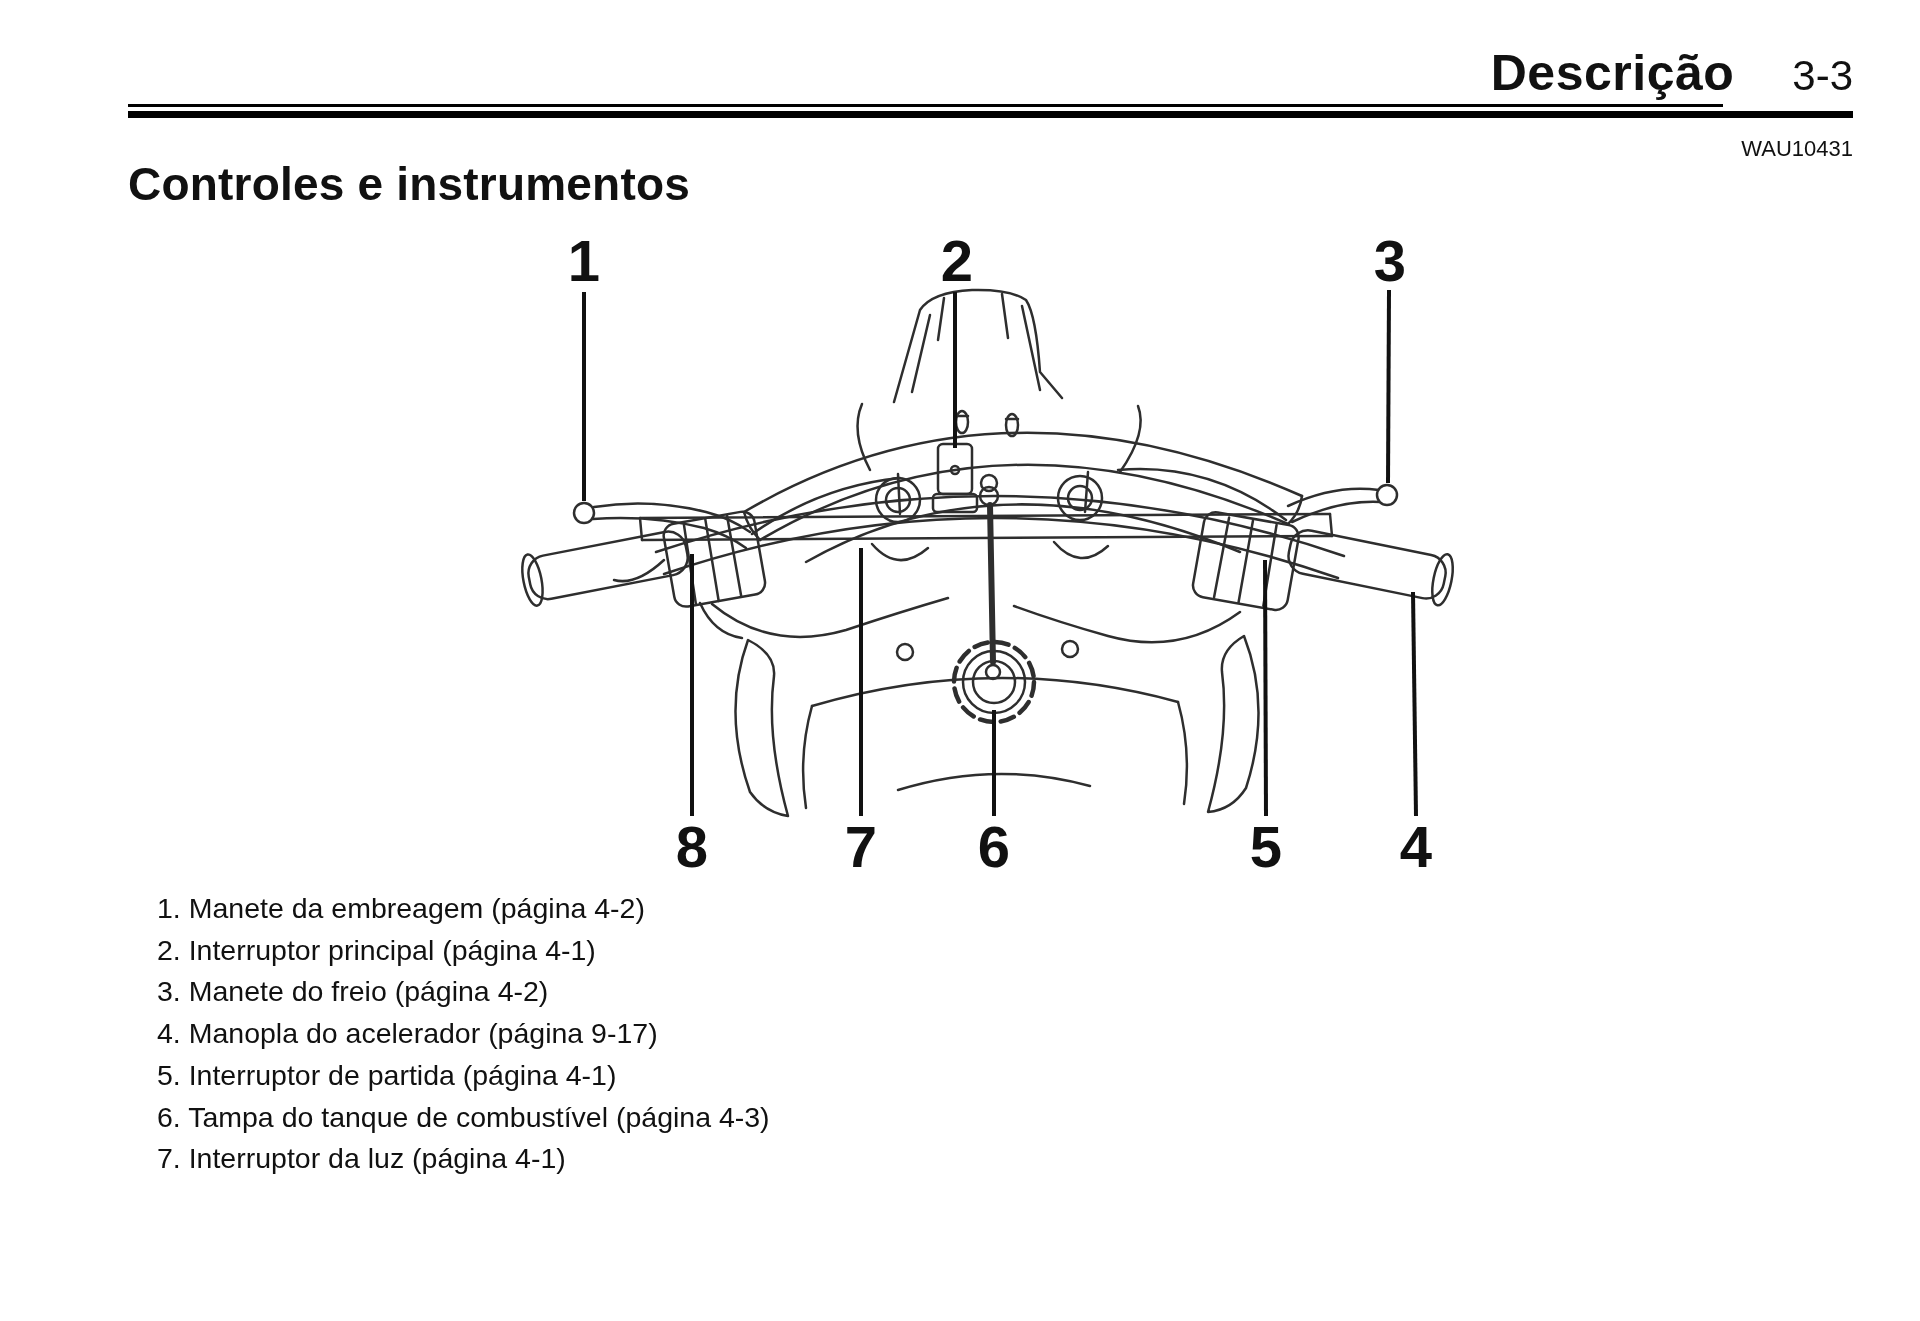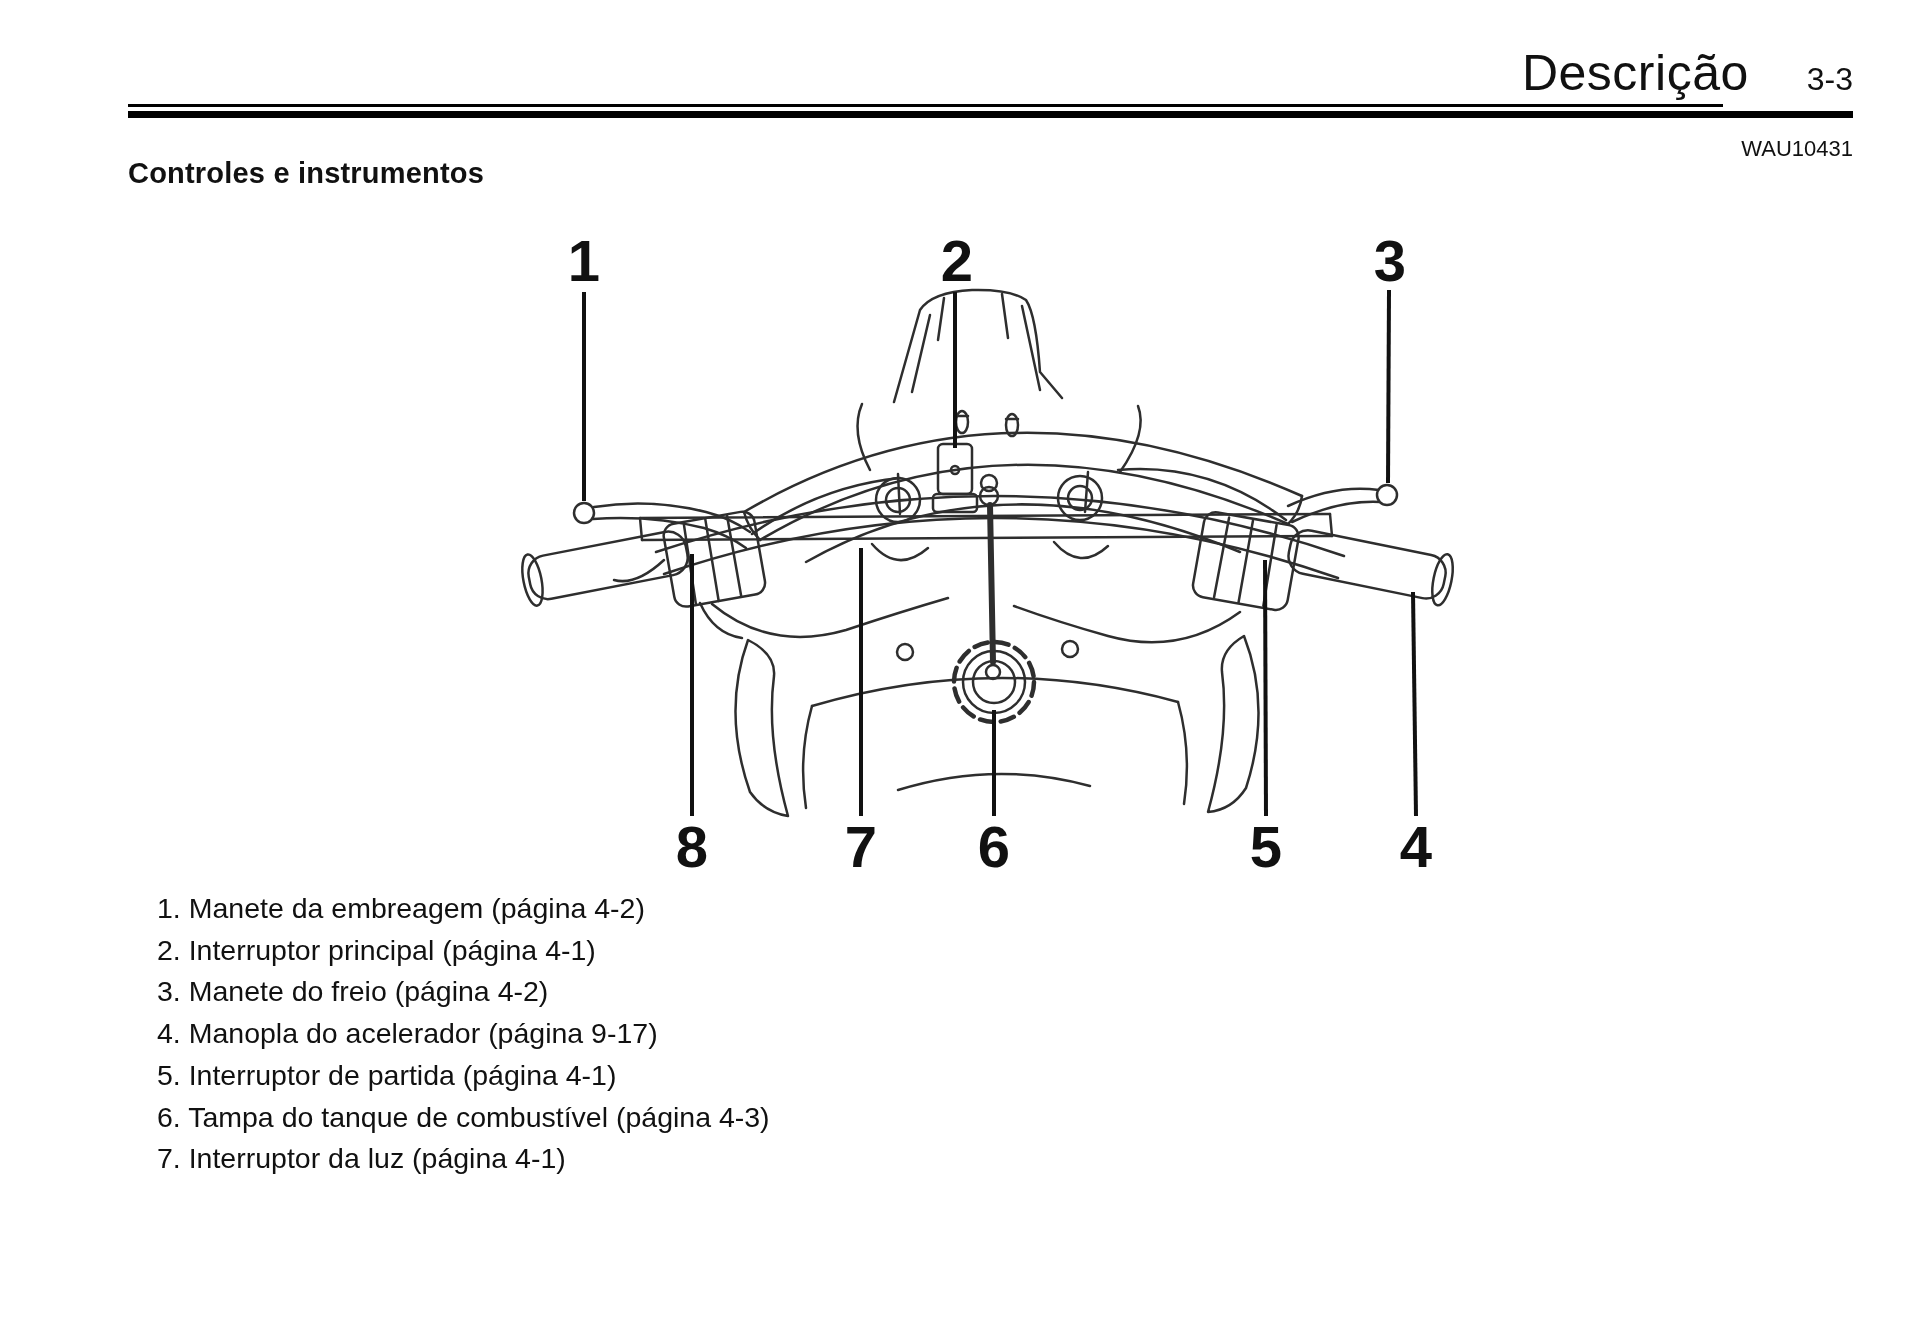--- a/index.html
+++ b/index.html
@@ -9,30 +9,30 @@
     background:#ffffff;
     font-family:"Liberation Sans","DejaVu Sans",sans-serif;
     color:#111;
     overflow:hidden;
   }
   
   .hdr-row{
     position:absolute;top:44px;right:67px;
     display:flex;align-items:baseline;gap:58px;
   }
-  .hdr-title{font-size:50px;font-weight:normal;letter-spacing:.5px;}
-  .hdr-page{font-size:32px;font-weight:400;}
+  .hdr-title{font-size:50px;font-weight:bold;letter-spacing:.5px;}
+  .hdr-page{font-size:42px;font-weight:400;}
   .rule{position:absolute;background:#000;}
   .rule-thin{left:128px;top:104px;width:1595px;height:3px;}
   .rule-thick{left:128px;top:111px;width:1725px;height:7px;}
   .doc-code{position:absolute;top:136px;right:67px;font-size:22px;}
   
   .heading{
     position:absolute;left:128px;top:157px;
-    font-size:29px;font-weight:bold;letter-spacing:.2px;text-align:center;
+    font-size:46px;font-weight:bold;letter-spacing:.2px;text-align:center;
   }
   
   .fig-svg{position:absolute;left:0;top:0;}
   .callout{
     position:absolute;
     transform:translateX(-50%);
     font-size:58px;font-weight:bold;line-height:58px;
     text-align:center;
   }
   

